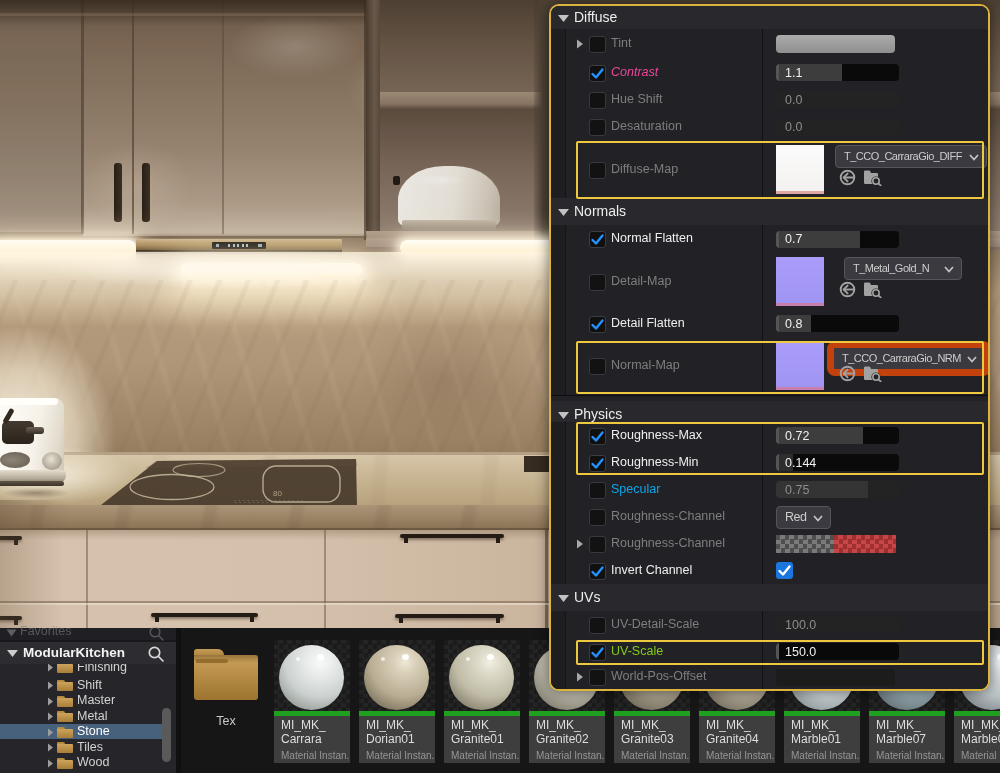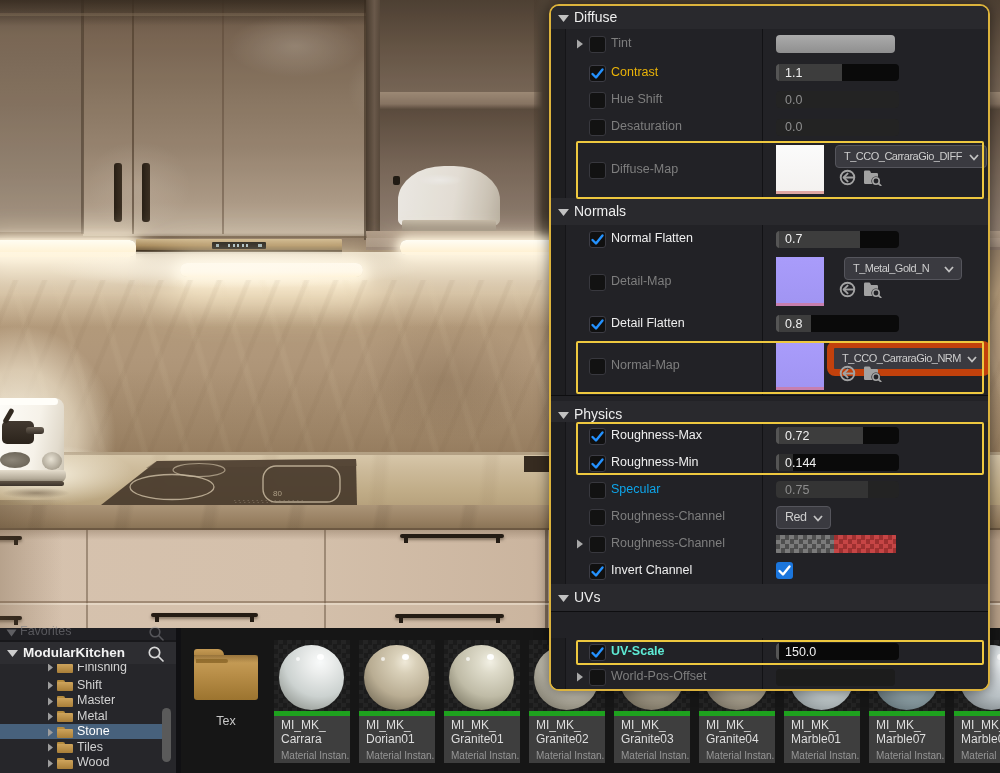--- a/index.html
+++ b/index.html
@@ -331,21 +331,21 @@
       <div class="abs" style="left:225px;top:50%;margin-top:-9px;width:119px;height:18px;border-radius:4px;background:linear-gradient(180deg,#ababab,#8f8f8f);"></div>
     </div>
 <div class="abs" style="left:0;top:53px;width:437px;height:27px;background:#222226;border-bottom:1px solid #0e0e10;">
       <div class="abs" style="left:0;top:0;width:14px;height:100%;background:#1e1e21;border-right:1px solid #151518;"></div>
       <div class="abs" style="left:211px;top:0;width:1px;height:100%;background:#121215;"></div>
       <div class="abs" style="left:38px;top:50%;margin-top:-8px;width:15px;height:15px;background:#101010;border:1px solid #3c3c44;border-radius:3px;">
         <svg width="15" height="15" viewBox="0 0 15 15" style="position:absolute;left:0;top:0;">
           <polyline points="2.5,8 6,11.5 12.5,3.5" fill="none" stroke="#2492ff" stroke-width="2.4" stroke-linecap="round" stroke-linejoin="round"></polyline>
         </svg>
       </div>
-      <div class="abs" style="left:60px;top:50%;margin-top:-8px;font-size:12.5px;color:#eab308;">Contrast</div>
+      <div class="abs" style="left:60px;top:50%;margin-top:-8px;font-size:12.5px;color:#ec4899;font-style:italic;">Contrast</div>
       <div class="abs" style="left:225px;top:50%;margin-top:-8.5px;width:123px;height:17px;background:#0a0a0a;border-radius:4px;overflow:hidden;">
         <div class="abs" style="left:0;top:0;width:66px;height:17px;background:#3d3d3d;"></div>
         <div class="abs" style="left:0;top:0;width:3px;height:17px;background:#555555;"></div>
         <div class="abs" style="left:9px;top:1.5px;font-size:12.5px;color:#f0f0f0;">1.1</div>
       </div>
     </div>
 <div class="abs" style="left:0;top:80px;width:437px;height:27px;background:#222226;border-bottom:1px solid #0e0e10;">
       <div class="abs" style="left:0;top:0;width:14px;height:100%;background:#1e1e21;border-right:1px solid #151518;"></div>
       <div class="abs" style="left:211px;top:0;width:1px;height:100%;background:#121215;"></div>
       <div class="abs" style="left:38px;top:50%;margin-top:-8px;width:15px;height:15px;background:#121212;border:1px solid #38383e;border-radius:3px;"></div>
@@ -554,29 +554,38 @@
       <div class="abs" style="left:225px;top:50%;margin-top:-8.5px;width:17px;height:17px;background:#1b76dd;border-radius:3px;"><svg width="17" height="17" viewBox="0 0 17 17">
           <polyline points="3.5,9 7,12.5 13.5,4.5" fill="none" stroke="#fff" stroke-width="2.4" stroke-linecap="round" stroke-linejoin="round"></polyline>
         </svg></div>
     </div>
 <div class="abs" style="left:0;top:578px;width:437px;height:27px;background:#29292d;border-bottom:1px solid #0e0e10;">
       <svg class="abs" style="left:6px;top:50%;margin-top:-4px;" width="13" height="9">
         <polygon points="1,1 12,1 6.5,8" fill="#c2c2c2"></polygon>
       </svg>
       <div class="abs" style="left:23px;top:50%;margin-top:-8.5px;font-size:14px;color:#ededed;">UVs</div>
     </div>
+<div class="abs" style="left:0;top:605px;width:437px;height:27px;background:#222226;border-bottom:1px solid #0e0e10;">
+      <div class="abs" style="left:0;top:0;width:14px;height:100%;background:#1e1e21;border-right:1px solid #151518;"></div>
+      <div class="abs" style="left:211px;top:0;width:1px;height:100%;background:#121215;"></div>
+      <div class="abs" style="left:38px;top:50%;margin-top:-8px;width:15px;height:15px;background:#121212;border:1px solid #38383e;border-radius:3px;"></div>
+      <div class="abs" style="left:60px;top:50%;margin-top:-8px;font-size:12.5px;color:#7e7e7e;">UV-Detail-Scale</div>
+      <div class="abs" style="left:225px;top:50%;margin-top:-8.5px;width:123px;height:17px;background:#232323;border-radius:4px;overflow:hidden;">
+        <div class="abs" style="left:9px;top:1.5px;font-size:12.5px;color:#8d8d8d;">100.0</div>
+      </div>
+    </div>
 <div class="abs" style="left:0;top:632px;width:437px;height:27px;background:#222226;border-bottom:1px solid #0e0e10;">
       <div class="abs" style="left:0;top:0;width:14px;height:100%;background:#1e1e21;border-right:1px solid #151518;"></div>
       <div class="abs" style="left:211px;top:0;width:1px;height:100%;background:#121215;"></div>
       <div class="abs" style="left:38px;top:50%;margin-top:-8px;width:15px;height:15px;background:#101010;border:1px solid #3c3c44;border-radius:3px;">
         <svg width="15" height="15" viewBox="0 0 15 15" style="position:absolute;left:0;top:0;">
           <polyline points="2.5,8 6,11.5 12.5,3.5" fill="none" stroke="#2492ff" stroke-width="2.4" stroke-linecap="round" stroke-linejoin="round"></polyline>
         </svg>
       </div>
-      <div class="abs" style="left:60px;top:50%;margin-top:-8px;font-size:12.5px;color:#5eead4;font-weight:bold;">UV-Scale</div>
+      <div class="abs" style="left:60px;top:50%;margin-top:-8px;font-size:12.5px;color:#84cc16;">UV-Scale</div>
       <div class="abs" style="left:225px;top:50%;margin-top:-8.5px;width:123px;height:17px;background:#090909;border-radius:4px;overflow:hidden;">
         <div class="abs" style="left:0;top:0;width:3px;height:17px;background:#555555;"></div>
         <div class="abs" style="left:9px;top:1.5px;font-size:12.5px;color:#f0f0f0;">150.0</div>
       </div>
     </div>
 <div class="abs" style="left:0;top:659px;width:437px;height:24px;background:#222226;border-bottom:1px solid #0e0e10;">
       <div class="abs" style="left:0;top:0;width:14px;height:100%;background:#1e1e21;border-right:1px solid #151518;"></div>
       <div class="abs" style="left:211px;top:0;width:1px;height:100%;background:#121215;"></div>
       <svg class="abs" style="left:25px;top:50%;margin-top:-5px;" width="8" height="10">
         <polygon points="1,0.5 7,5 1,9.5" fill="#a8a8a8"></polygon>

